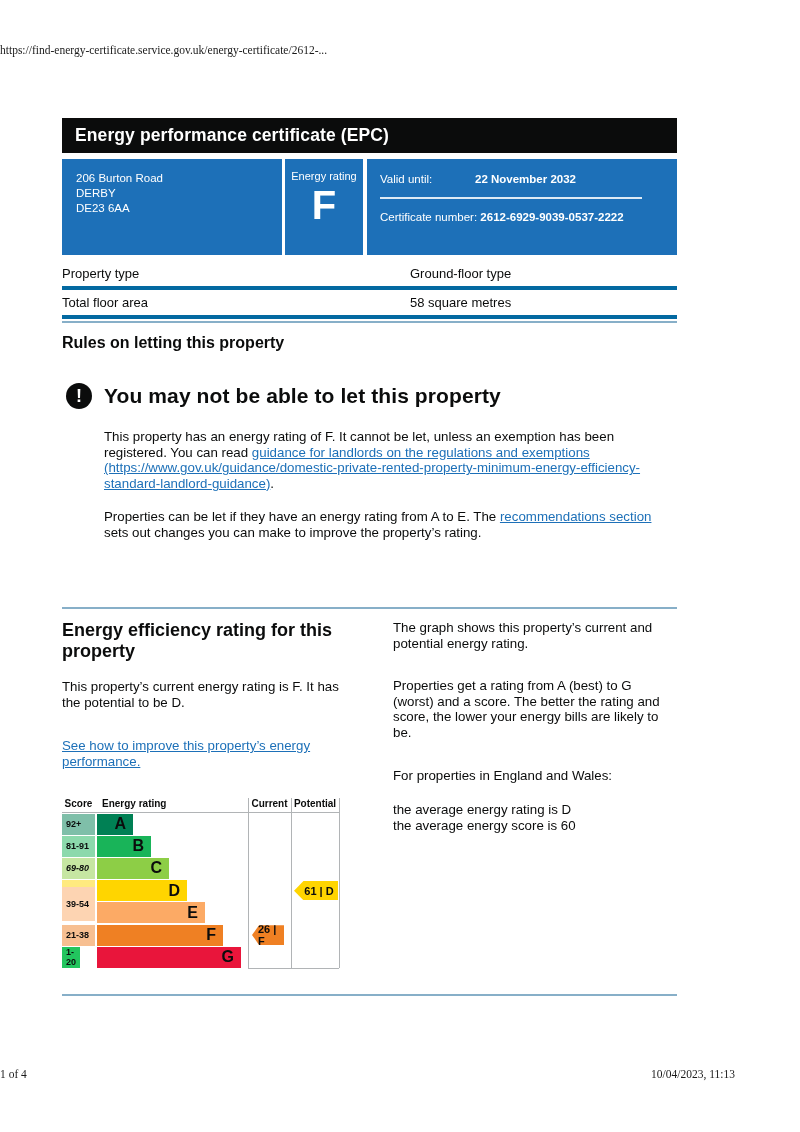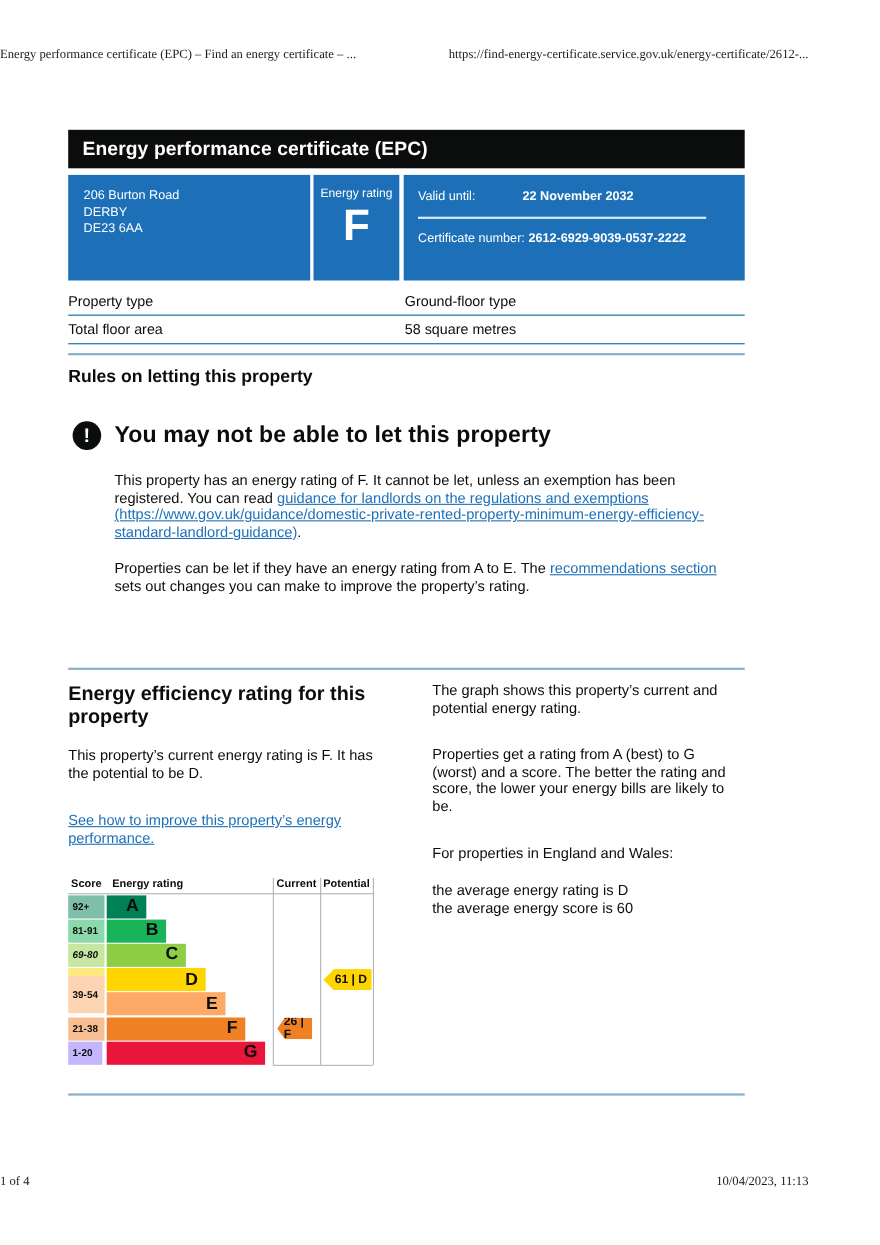--- a/index.html
+++ b/index.html
@@ -20,21 +20,21 @@
   .cell-rating{width:78px;margin-right:4px;display:flex;flex-direction:column;align-items:center;padding-top:11px;}
   .cell-rating .lbl{font-size:11px;}
   .cell-rating .big{font-size:40px;font-weight:bold;line-height:46px;}
   .cell-valid{flex:1;padding:14px 13px;font-size:11.5px;}
   .valid-row{display:flex;}
   .valid-row .vlabel{width:95px;}
   .bold{font-weight:bold;}
   .white-hr{height:1.5px;background:rgba(255,255,255,.85);width:262px;margin:12px 0 12px 0;border:0;}
   
   .ptable{left:0;top:261px;width:615px;font-size:13px;}
-  .prow{display:flex;height:25px;align-items:center;border-bottom:1px solid #0369a1;}
+  .prow{display:flex;height:25px;align-items:center;border-bottom:4px solid #0369a1;gap:42px;}
   .prow .plabel{width:306px;}
   
   .sep{height:2px;background:#87afc8;width:615px;border:0;}
   .h-rules{left:0;top:334px;margin:0;font-size:16px;font-weight:bold;}
   
   .warning{left:4px;top:383px;display:flex;align-items:center;}
   .warn-icon{width:26px;height:26px;border-radius:50%;background:#0b0c0c;color:#fff;font-weight:bold;font-size:18px;display:flex;align-items:center;justify-content:center;flex:0 0 auto;}
   .warn-title{margin:0 16px 0 12px;font-size:21px;font-weight:bold;letter-spacing:.1px;}
   .para{left:42px;width:569px;margin:0;font-size:13.3px;line-height:15.6px;}
   a{color:#1d70b8;text-decoration:underline;}
@@ -51,21 +51,20 @@
   #epc-chart .ch{position:absolute;font-size:10px;font-weight:bold;white-space:nowrap;}
   #epc-chart .grid{position:absolute;background:#b1b4b6;}
   #epc-chart .score-cell{position:absolute;font-size:9px;font-weight:bold;display:flex;align-items:center;padding-left:4px;box-sizing:border-box;}
   #epc-chart .band-cell{position:absolute;display:flex;align-items:center;justify-content:flex-end;padding-right:7px;box-sizing:border-box;font-size:16px;font-weight:bold;}
   #epc-chart .arrow{position:absolute;display:flex;align-items:center;justify-content:center;padding-left:6px;box-sizing:border-box;font-size:11px;font-weight:bold;clip-path:polygon(0 50%,22% 0,100% 0,100% 100%,22% 100%);}
 </style>
 </head>
 <body>
 
 <div class="abs print-chrome print-header">
-  <span>Energy performance certificate (EPC) – Find an energy certificate – ...</span>
   <span>https://find-energy-certificate.service.gov.uk/energy-certificate/2612-...</span>
 </div>
 
 <div class="abs page">
 
   <div class="abs banner">
     <h1>Energy performance certificate (EPC)</h1>
   </div>
 
   <div class="abs summary">
@@ -144,21 +143,21 @@
       <div class="score-cell" style="left: 0px; top: 37.7px; width: 33px; height: 21.2px; background: rgb(140, 217, 172);">81-91</div>
       <div class="band-cell" style="left: 35px; top: 37.7px; width: 54px; height: 21.2px; background: rgb(25, 180, 89);">B</div>
       <div class="score-cell" style="left: 0px; top: 59.9px; width: 33px; height: 21.2px; background: rgb(198, 230, 162); font-style: italic;">69-80</div>
       <div class="band-cell" style="left: 35px; top: 59.9px; width: 72px; height: 21.2px; background: rgb(141, 206, 70);">C</div>
       <div class="score-cell" style="left: 0px; top: 82.1px; width: 33px; height: 21.2px; background: rgb(255, 234, 127);">55-68</div>
       <div class="band-cell" style="left: 35px; top: 82.1px; width: 90px; height: 21.2px; background: rgb(255, 213, 0);">D</div>
       <div class="score-cell" style="left: 0px; top: 89px; width: 33px; height: 34px; background: rgb(253, 212, 178);">39-54</div>
       <div class="band-cell" style="left: 35px; top: 104.3px; width: 108px; height: 21.2px; background: rgb(252, 170, 101);">E</div>
       <div class="score-cell" style="left: 0px; top: 126.5px; width: 33px; height: 21.2px; background: rgb(247, 191, 145);">21-38</div>
       <div class="band-cell" style="left: 35px; top: 126.5px; width: 126px; height: 21.2px; background: rgb(239, 128, 35);">F</div>
-      <div class="score-cell" style="left: 0px; top: 148.7px; width: 31px; height: 21.2px; background: #c4b5fd;">1-20</div>
+      <div class="score-cell" style="left: 0px; top: 148.7px; width: 18px; height: 21.2px; background: #22c55e;">1-20</div>
       <div class="band-cell" style="left: 35px; top: 148.7px; width: 144px; height: 21.2px; background: rgb(233, 21, 59);">G</div>
       <div class="arrow" style="left: 190px; top: 127.2px; width: 32px; height: 19.7px; background: rgb(239, 128, 35);">26 | F</div>
       <div class="arrow" style="left: 232px; top: 82.8px; width: 44px; height: 19.7px; background: rgb(255, 213, 0);">61 | D</div>
     </div>
 
   <div class="abs sep" style="top:994px"></div>
 
 </div>
 
 <div class="abs print-chrome print-footer">

